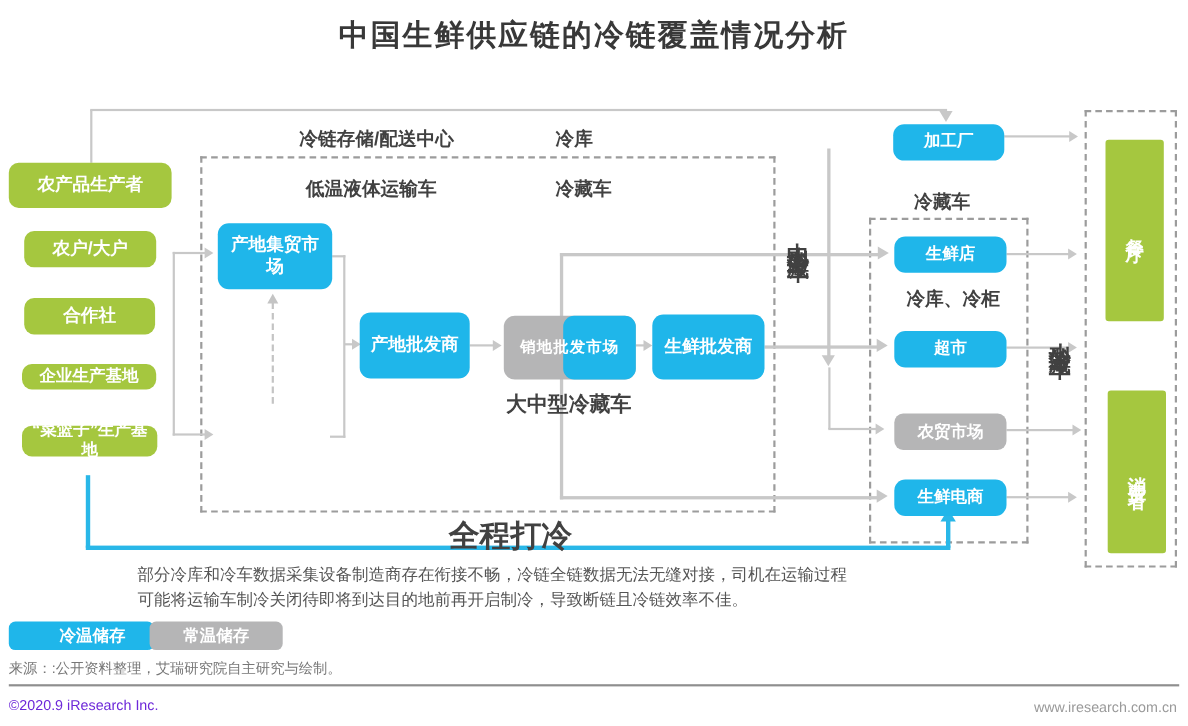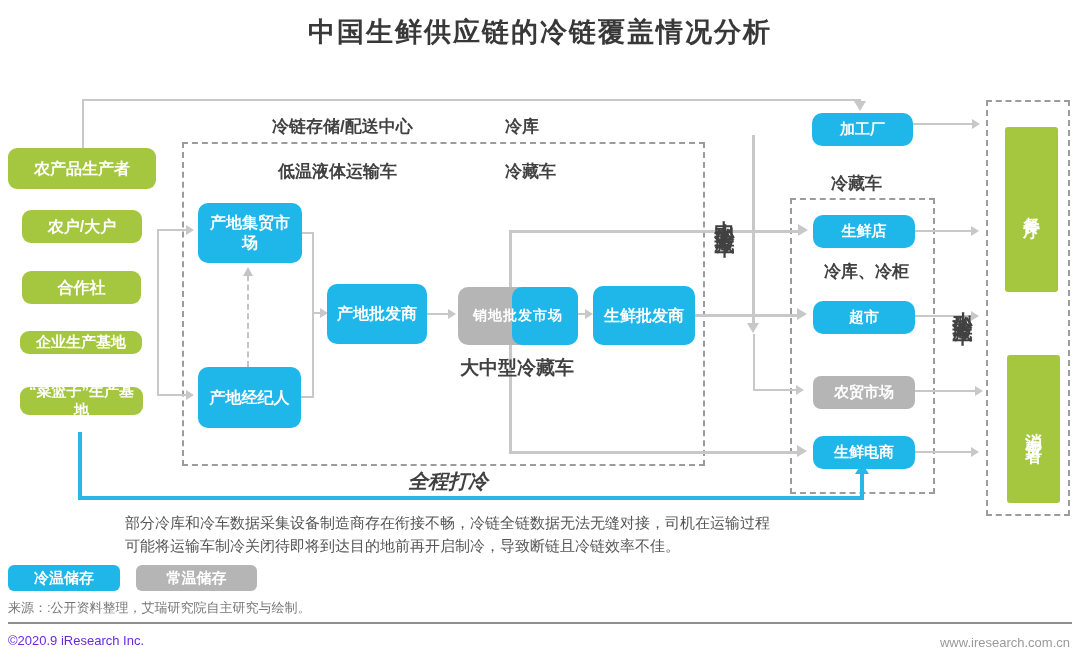--- a/index.html
+++ b/index.html
@@ -113,21 +113,20 @@
   <div class="abs bluev" style="left:860px;top:472px;height:26px;"></div>
   <div class="abs ar ar-ub" style="left:855px;top:463px;"></div>
 
   <div class="abs gbox" style="left:8px;top:148px;width:148px;height:41px;font-size:16px;">农产品生产者</div>
   <div class="abs gbox" style="left:22px;top:210px;width:120px;height:33px;font-size:16px;">农户/大户</div>
   <div class="abs gbox" style="left:22px;top:271px;width:119px;height:33px;font-size:16px;">合作社</div>
   <div class="abs gbox" style="left:20px;top:331px;width:122px;height:23px;font-size:15px;">企业生产基地</div>
   <div class="abs gbox" style="left:20px;top:387px;width:123px;height:28px;font-size:15px;padding:0 4px;box-sizing:border-box;">“菜篮子”生产基地</div>
 
   <div class="abs bbox" style="left:198px;top:203px;width:104px;height:60px;font-size:16px;padding:0 10px;box-sizing:border-box;">产地集贸市场</div>
-  <div class="abs bbox" style="left:198px;top:367px;width:103px;height:61px;font-size:16px;padding:0 10px;box-sizing:border-box;">产地经纪人</div>
   <div class="abs" id="sales-market" style="left:458px;top:287px;width:120px;height:58px;display:flex;align-items:center;justify-content:center;z-index:3;">
     <div class="bluehalf"></div>
     <span class="slabel">销地批发市场</span>
   </div>
   <div class="abs bbox" style="left:327px;top:284px;width:100px;height:60px;font-size:16px;padding:0 10px;box-sizing:border-box;">产地批发商</div>
   <div class="abs bbox" style="left:593px;top:286px;width:102px;height:59px;font-size:16px;padding:0 10px;box-sizing:border-box;">生鲜批发商</div>
 
   <div class="abs bbox" style="left:812px;top:113px;width:101px;height:33px;font-size:15px;">加工厂</div>
   <div class="abs bbox" style="left:813px;top:215px;width:102px;height:33px;font-size:15px;">生鲜店</div>
   <div class="abs bbox" style="left:813px;top:301px;width:102px;height:33px;font-size:15px;text-align:right;">超市</div>
@@ -139,28 +138,28 @@
 
   <div class="abs lbl" style="left:272px;top:115px;font-size:17px;">冷链存储/配送中心</div>
   <div class="abs lbl" style="left:505px;top:115px;font-size:17px;">冷库</div>
   <div class="abs lbl" style="left:278px;top:160px;font-size:17px;">低温液体运输车</div>
   <div class="abs lbl" style="left:505px;top:160px;font-size:17px;">冷藏车</div>
   <div class="abs lbl" style="left:460px;top:355px;font-size:19px;">大中型冷藏车</div>
   <div class="abs vlbl" style="left:712px;top:205px;height:150px;">中小型冷藏车</div>
   <div class="abs lbl" style="left:831px;top:172px;font-size:17px;">冷藏车</div>
   <div class="abs lbl" style="left:824px;top:260px;font-size:17px;">冷库、冷柜</div>
   <div class="abs vlbl" style="left:950px;top:296px;height:125px;">小型冷藏车</div>
-  <div class="abs lbl" style="left:408px;top:468px;font-size:20px;font-style:italic;">全程打冷</div>
+  <div class="abs lbl" style="left:408px;top:468px;font-size:28px;">全程打冷</div>
 
   <div class="abs" id="note">
     <div>部分冷库和冷车数据采集设备制造商存在衔接不畅，冷链全链数据无法无缝对接，司机在运输过程</div>
     <div>可能将运输车制冷关闭待即将到达目的地前再开启制冷，导致断链且冷链效率不佳。</div>
   </div>
 
-  <div class="abs pill" style="left:8px;top:565px;width:112px;height:26px;background:#1fb6ea;">冷温储存</div>
+  <div class="abs pill" style="left:8px;top:565px;width:112px;height:26px;background:#1fb6ea;padding-left:20px;">冷温储存</div>
   <div class="abs pill" style="left:136px;top:565px;width:121px;height:26px;background:#b5b5b6;">常温储存</div>
 
   <div class="abs" id="source">来源：:公开资料整理，艾瑞研究院自主研究与绘制。</div>
   <div class="abs" id="divider"></div>
   <div class="abs" id="copyright">©2020.9 iResearch Inc.</div>
   <div class="abs" id="website">www.iresearch.com.cn</div>
 
 </div>
 
 </body></html>

